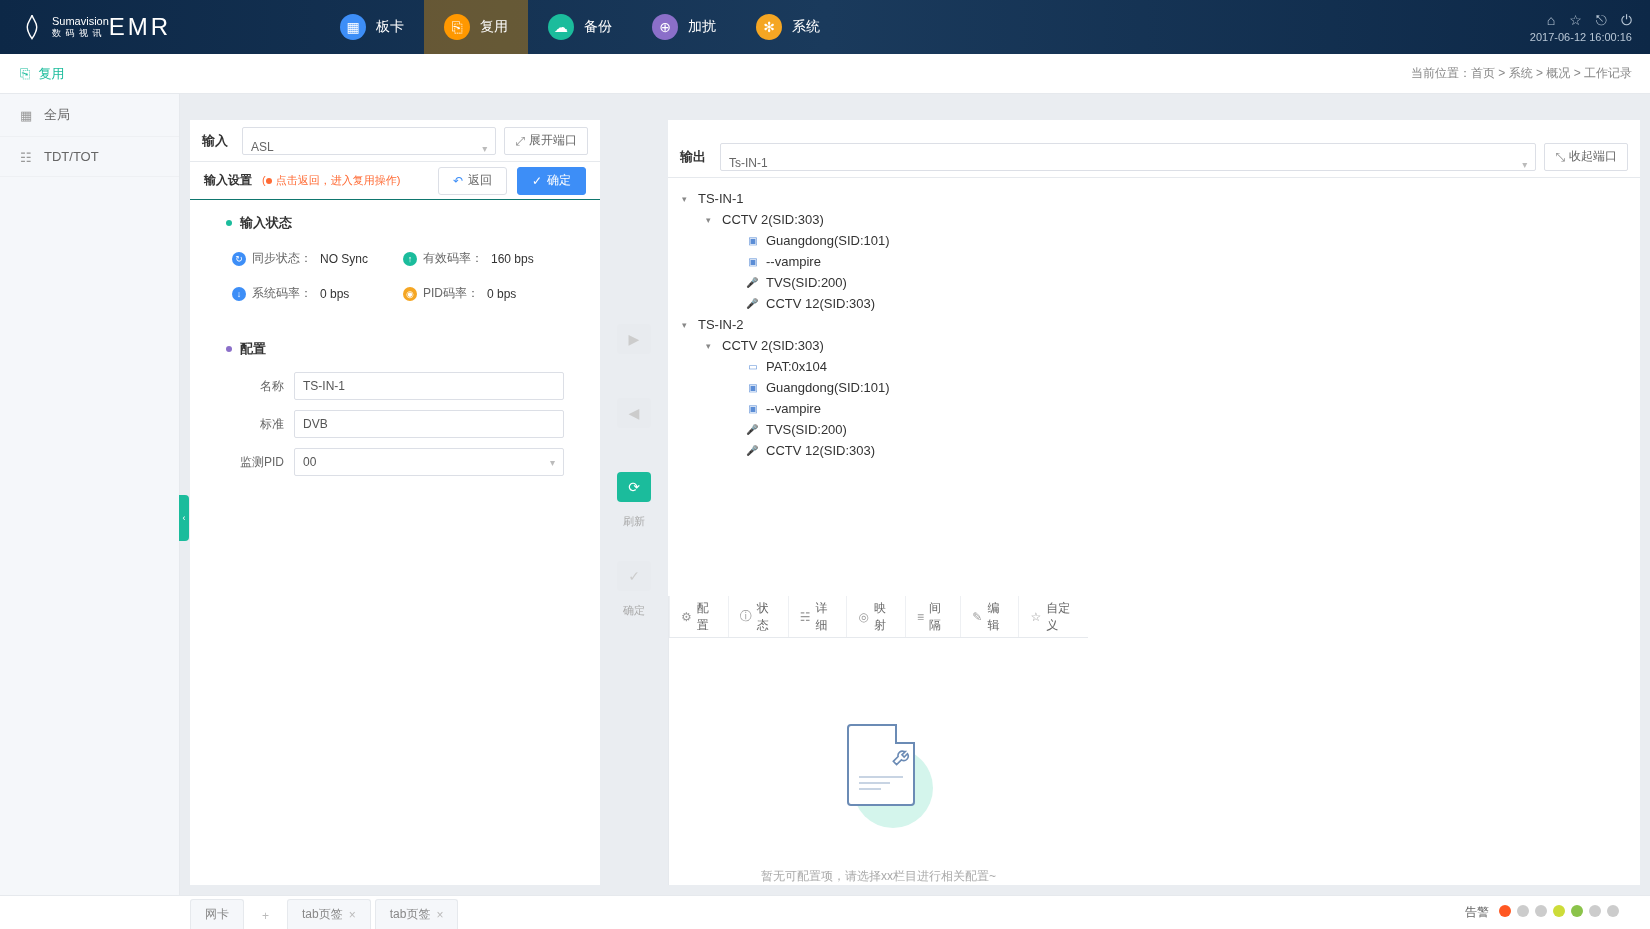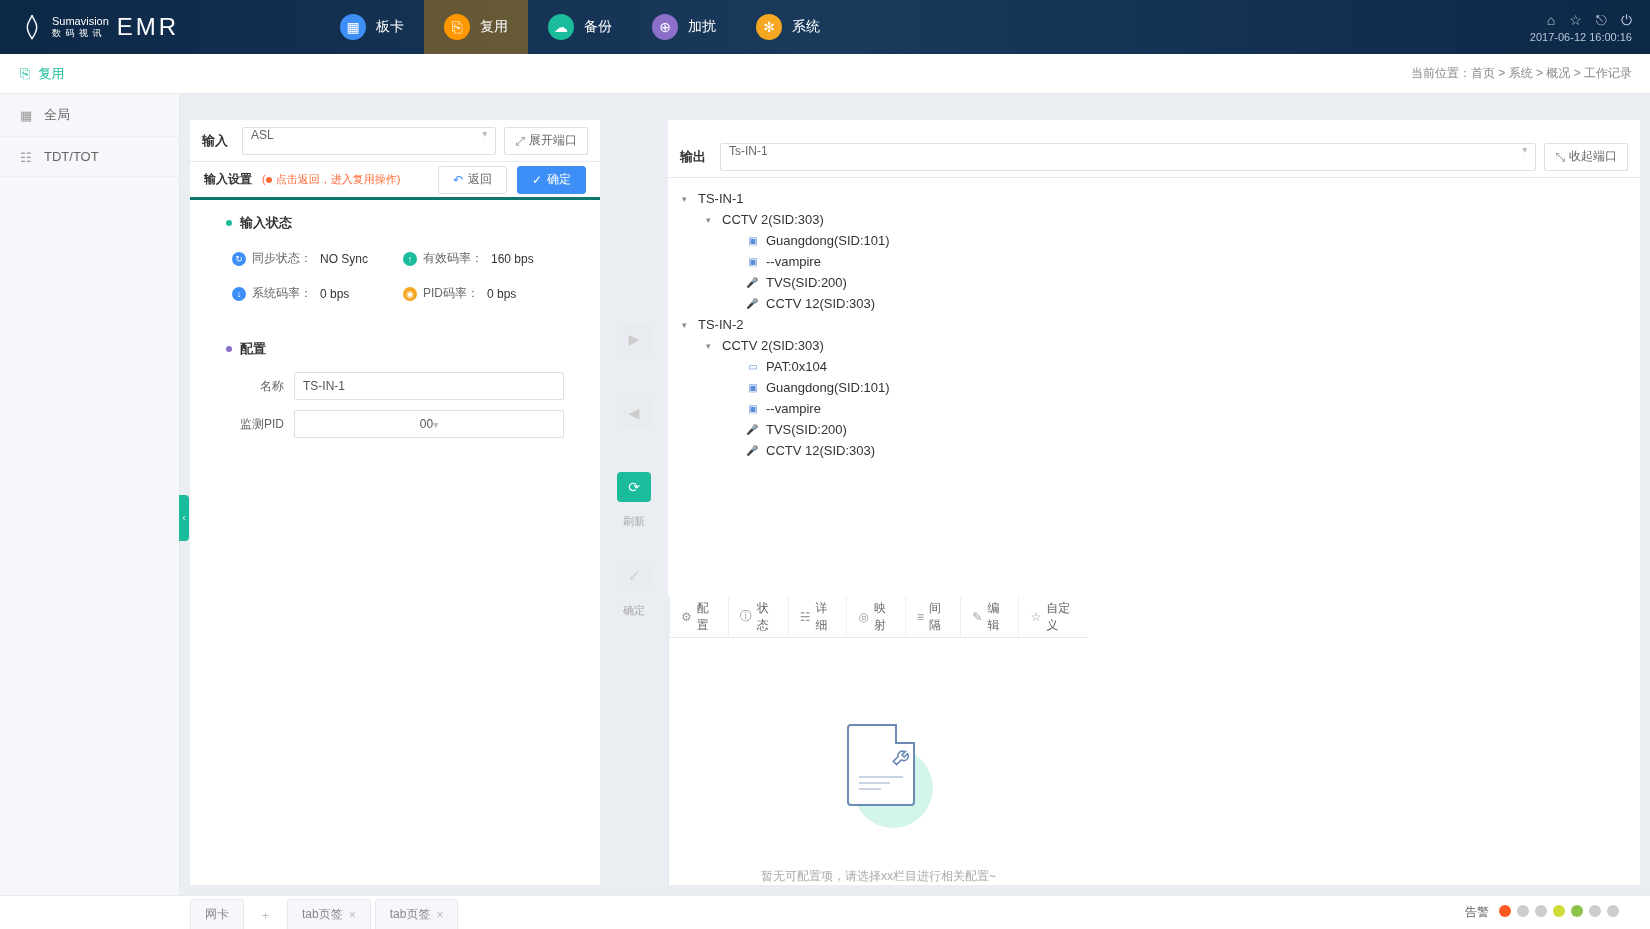--- a/index.html
+++ b/index.html
@@ -1,21 +1,21 @@
 <!DOCTYPE html>
 <html><head>
 <meta charset="utf-8">
 <style>
 * { box-sizing: border-box; margin: 0; padding: 0; }
 body { font-family: "Microsoft YaHei", Arial, sans-serif; font-size: 12px; color: #333; background: #eaedf1; overflow: hidden; }
 
 .header { height: 54px; background: linear-gradient(90deg, #0d2847 0%, #1a3a5c 50%, #0d2847 100%); display: flex; align-items: center; }
 .logo-area { width: 180px; padding-left: 18px; display: flex; align-items: center; color: #fff; }
 .logo-icon { width: 28px; height: 28px; margin-right: 6px; }
-.logo-emr { font-size: 24px; font-weight: 300; letter-spacing: 3px; margin-left: 8px; }
+.logo-emr { font-size: 24px; font-weight: 300; letter-spacing: 3px; margin-left: 0; }
 .nav { flex: 1; display: flex; height: 100%; margin-left: 140px; }
 .nav-item { display: flex; align-items: center; padding: 0 20px; color: #fff; font-size: 14px; cursor: pointer; height: 100%; }
 .nav-item.active { background: rgba(255,160,0,0.35); }
 .nav-icon { width: 26px; height: 26px; border-radius: 50%; display: inline-flex; align-items: center; justify-content: center; margin-right: 10px; color: #fff; font-size: 14px; }
 .header-right { margin-left: auto; padding-right: 18px; text-align: right; color: #b8c7d6; }
 .header-icons { display: flex; gap: 14px; justify-content: flex-end; margin-bottom: 2px; }
 .header-icons span { cursor: pointer; font-size: 14px; }
 .timestamp { font-size: 11px; }
 
 .breadcrumb-bar { background: #fff; height: 40px; display: flex; align-items: center; border-bottom: 1px solid #e6e9ed; }
@@ -29,26 +29,26 @@
 
 .content { flex: 1; display: flex; gap: 12px; padding: 10px; }
 .panel { background: #fff; display: flex; flex-direction: column; margin-top: 16px; }
 .panel.left { width: 410px; }
 .panel.right { flex: 1; display: flex; }
 .panel.output { flex: 1; min-width: 0; }
 .panel.config-detail { width: 420px; border-left: 1px solid #e6e9ed; display: flex; flex-direction: column; align-items: center; justify-content: flex-start; }
 
 .panel-header { height: 42px; display: flex; align-items: center; padding: 0 12px; border-bottom: 1px solid #e6e9ed; gap: 8px; }
 .panel-header .label { font-weight: bold; font-size: 13px; min-width: 32px; }
-.dropdown { flex: 1; height: 28px; border: 1px solid #dcdfe6; border-radius: 2px; padding: 0 8px; display: flex; align-items: flex-start; justify-content: space-between; color: #666; cursor: pointer; font-size: 12px; background: #fff; }
+.dropdown { flex: 1; height: 28px; border: 1px solid #dcdfe6; border-radius: 2px; padding: 0 8px; display: flex; align-items: flex-end; justify-content: space-between; color: #666; cursor: pointer; font-size: 12px; background: #fff; }
 .dropdown .chev { color: #bbb; font-size: 10px; }
 .header-btn { height: 28px; padding: 0 10px; border: 1px solid #dcdfe6; border-radius: 2px; background: #fff; color: #666; cursor: pointer; display: inline-flex; align-items: center; gap: 4px; font-size: 12px; }
 .header-btn .sym { color: #888; }
 
-.subheader { height: 38px; display: flex; align-items: center; padding: 0 14px; gap: 10px; border-bottom: 3px solid #0f766e; }
+.subheader { height: 38px; display: flex; align-items: center; padding: 0 14px; gap: 10px; border-bottom: 1px solid #0f766e; }
 .subheader-title { font-size: 12px; font-weight: bold; }
 .subheader-hint { color: #ff6b35; font-size: 11px; }
 .subheader-hint .dot { display:inline-block; width:6px; height:6px; background:#ff6b35; border-radius:50%; margin-right:4px; vertical-align: middle; }
 .btn { height: 28px; padding: 0 14px; border-radius: 3px; cursor: pointer; display: inline-flex; align-items: center; gap: 5px; font-size: 12px; border: 1px solid #dcdfe6; background: #fff; color: #666; }
 .btn.primary { background: #3d8ef7; color: #fff; border-color: #3d8ef7; }
 
 .section { padding: 14px 36px; }
 .section-title { font-size: 13px; font-weight: bold; margin-bottom: 14px; display: flex; align-items: center; }
 .section-title::before { content: ""; width: 6px; height: 6px; border-radius: 50%; margin-right: 8px; }
 .section-title.green::before { background: #1bbc9c; }
@@ -224,22 +224,28 @@
       </div>
       <div class="section">
         <div class="section-title purple">配置</div>
         <div class="form-row">
           <label>名称</label>
           <div class="input">
               <span>TS-IN-1</span>
             </div>
         </div>
         <div class="form-row">
+          <label>标准</label>
+          <div class="input">
+              <span>DVB</span>
+            </div>
+        </div>
+        <div class="form-row">
           <label>监测PID</label>
-          <div class="input" style="justify-content:center">
+          <div class="input" style="justify-content:space-between">
             <span>00</span>
             <span class="chev" style="color:#bbb;font-size:10px">▾</span>
           </div>
         </div>
       </div>
     </div>
 
     <div class="mid-buttons">
       <div class="mid-btn disabled">▶</div>
       <div style="height:20px"></div>

